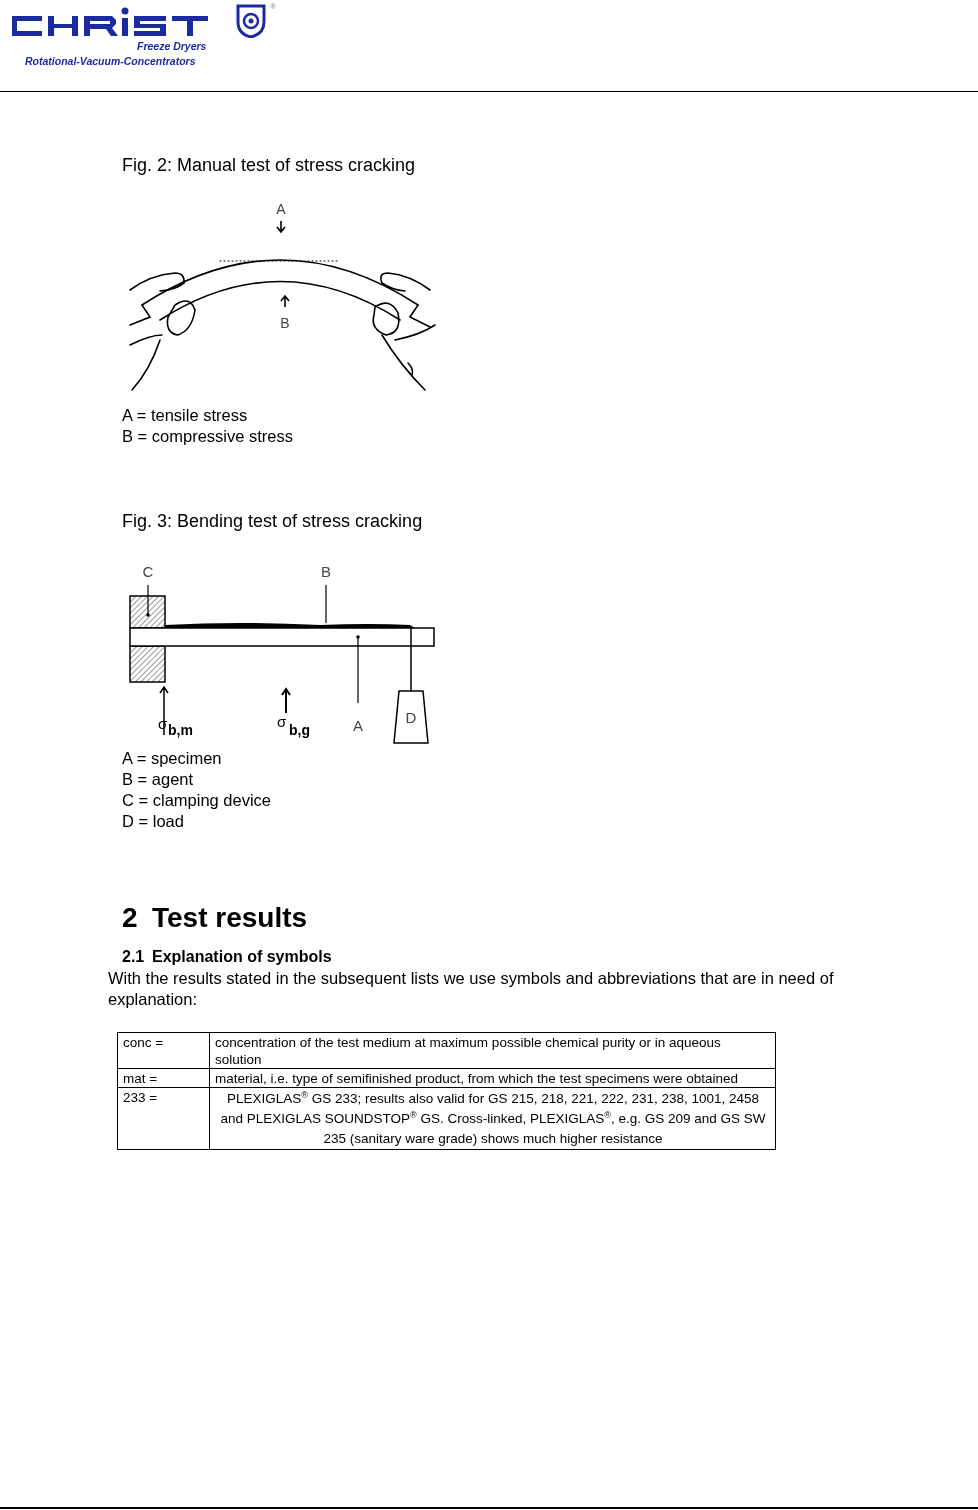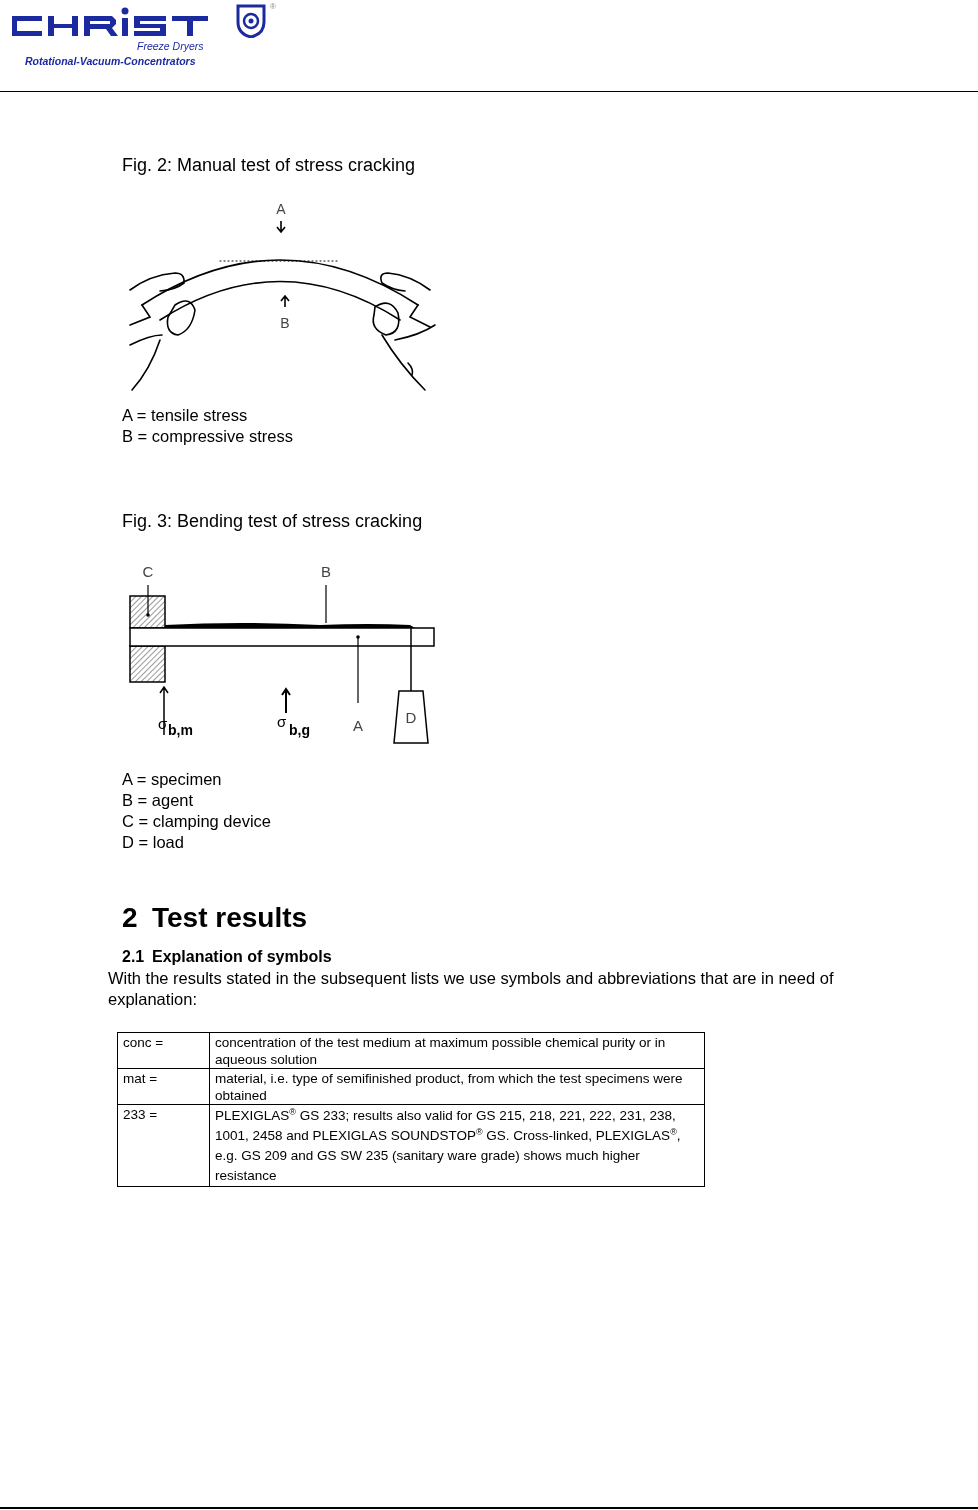--- a/index.html
+++ b/index.html
@@ -1,35 +1,35 @@
 <!DOCTYPE html>
 <html><head>
 <meta charset="utf-8">
 <style>
   html, body { margin:0; padding:0; background:#fff; }
   body { width:978px; height:1510px; position:relative; overflow:hidden; font-family:"Liberation Sans", sans-serif; color:#000; }
   .abs { position:absolute; }
   .logo-word { left:8px; top:6px; width:212px; height:36px; }
-  .logo-line1 { left:137px; top:40px; font-size:10.5px; font-weight:normal; font-style:italic; color:#1c2aa0; }
+  .logo-line1 { left:137px; top:40px; font-size:10.5px; font-weight:bold; font-style:italic; color:#1c2aa0; }
   .logo-line2 { left:25px; top:55px; font-size:10.5px; font-weight:bold; font-style:italic; color:#1c2aa0; }
   .reg-mark { left:270px; top:2px; font-size:8px; color:#888; }
   .shield { left:236px; top:4px; width:30px; height:34px; }
   .hr-top { left:0; top:91px; width:978px; height:1px; background:#000; }
   .hr-bottom { left:0; top:1507px; width:978px; height:2px; background:#000; }
   .caption { font-size:18px; left:122px; }
   .legend { font-size:16.5px; left:122px; line-height:21px; }
   .h1 { left:122px; top:902px; font-size:28px; font-weight:bold; }
   .h1 .num { display:inline-block; width:30px; }
   .h2 { left:122px; top:948px; font-size:16px; font-weight:bold; }
   .h2 .num { display:inline-block; width:30px; }
   .para { left:108px; top:968px; width:760px; font-size:16.5px; line-height:21px; }
-  table.sym { position:absolute; left:117px; top:1032px; width:588px; border-collapse:collapse; font-size:13.5px; }
+  table.sym { position:absolute; left:117px; top:1032px; width:659px; border-collapse:collapse; font-size:13.5px; }
   table.sym td { border:1px solid #000; vertical-align:top; padding:1px 4px 0 5px; line-height:17px; }
   table.sym td.k { width:82px; }
-  table.sym tr.r3 td.v, table.sym tr.r4 td.v { line-height:20px; }
+  table.sym tr.r3 td.v, table.sym tr.r4 td.v { line-height:20px;text-align:center; }
   sup { font-size:9px; line-height:0; }
 </style>
 </head>
 <body>
 
 <svg class="abs logo-word" viewBox="0 0 212 36">
   <g fill="#1c2aa0">
 
     <path d="M4 10 h30 v5 h-25 v10 h25 v5 h-30 z"></path>
 
@@ -118,21 +118,21 @@
     <text x="238" y="176" text-anchor="middle">A</text>
     <text x="291" y="168" text-anchor="middle">D</text>
   </g>
   <g font-family="Liberation Sans, sans-serif" fill="#000">
     <text x="38" y="174" font-size="15">σ</text>
       <text x="48" y="180" font-size="14" font-weight="bold">b,m</text>
     <text x="157" y="172" font-size="15">σ</text>
       <text x="169" y="180" font-size="14" font-weight="bold">b,g</text>
   </g>
 </svg>
-<div class="abs legend" style="top:769px;">
+<div class="abs legend" style="top:748px;">
   <div>A = specimen</div>
   <div>B = agent</div>
   <div>C = clamping device</div>
   <div>D = load</div>
 </div>
 
 <div class="abs h1">
   <span class="num">2</span><span>Test results</span>
 </div>
 <div class="abs h2">

